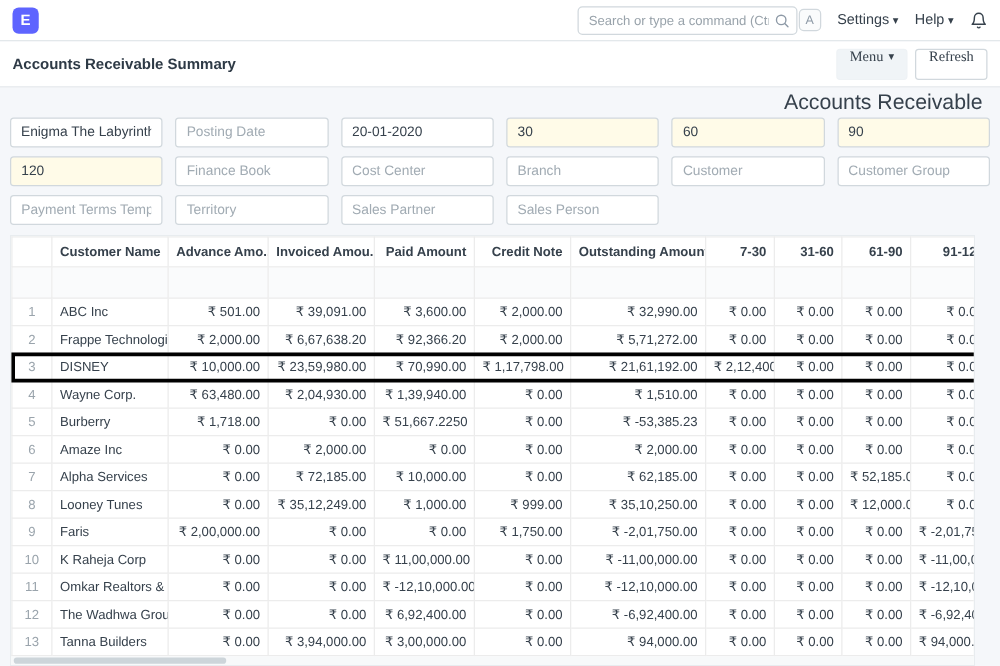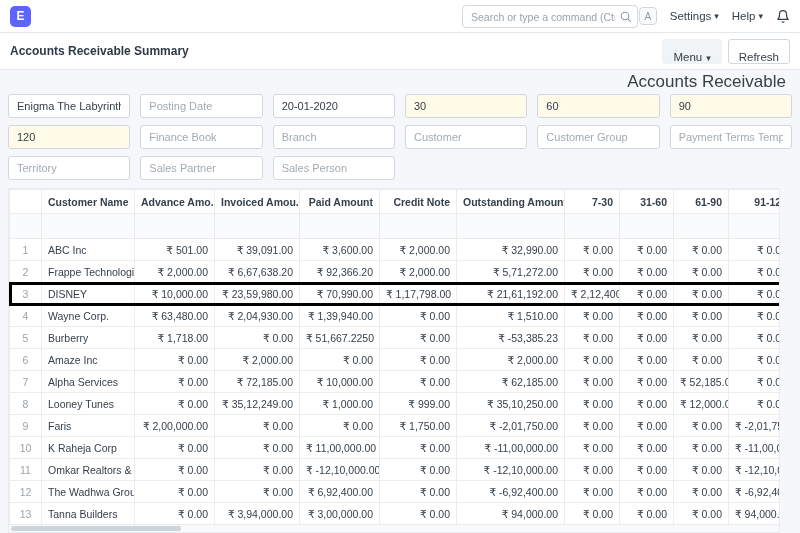--- a/index.html
+++ b/index.html
@@ -22,21 +22,21 @@
   .nav-item { font-size:11.5px; color:#36414c; cursor:pointer; display:flex; align-items:center; gap:3px; }
   .chev { font-size:9px; color:#36414c; }
   .bell { line-height:0; cursor:pointer; }
 
   
   .page-head { height:37px; background:#fff; border-bottom:1px solid #e3e8eb;
     display:flex; align-items:center; justify-content:space-between; padding:0 10px; }
   .page-head h1 { font-size:12px; font-weight:700; color:#2e3a46; }
   .head-actions { display:flex; gap:6px; }
   .btn { height:25px; border-radius:3px; font-size:11.5px; padding:0 10px; cursor:pointer;
-    font-family:Liberation Sans, sans-serif; color:#36414c; display:inline-flex; align-items:flex-end; gap:4px; }
+    font-family:Liberation Serif, serif; color:#36414c; display:inline-flex; align-items:flex-start; gap:4px; }
   .btn-menu { background:#f0f4f7; border:1px solid #eef2f5; }
   .btn-refresh { background:#fff; border:1px solid #d1d8dd; }
 
   
   .report-toolbar { height:20px; margin-top:2px; display:flex; justify-content:flex-end;
     align-items:center; padding:0 14px; }
   .report-toolbar a { font-size:17px; color:#36414c; text-decoration:none; cursor:pointer;text-align:center; }
 
   
   .filters { display:grid; grid-template-columns:repeat(6,1fr); gap:7px 10px; padding:2px 8px 8px; }
@@ -125,20 +125,21 @@
 <div class="filters">
   <input class="filter-input" value="Enigma The Labyrinth" style="">
   <input class="filter-input" placeholder="Posting Date" style="">
   <input class="filter-input" value="20-01-2020" style="">
   <input class="filter-input hl" value="30" style="">
   <input class="filter-input hl" value="60" style="">
   <input class="filter-input hl" value="90" style="">
 
   <input class="filter-input hl" value="120" style="">
   <input class="filter-input" placeholder="Finance Book" style="">
+  <input class="filter-input" placeholder="Cost Center" style="">
   <input class="filter-input" placeholder="Branch" style="">
   <input class="filter-input" placeholder="Customer" style="">
   <input class="filter-input" placeholder="Customer Group" style="">
 
   <input class="filter-input" placeholder="Payment Terms Template" style="">
   <input class="filter-input" placeholder="Territory" style="">
   <input class="filter-input" placeholder="Sales Partner" style="">
   <input class="filter-input" placeholder="Sales Person" style="">
 </div>
 

